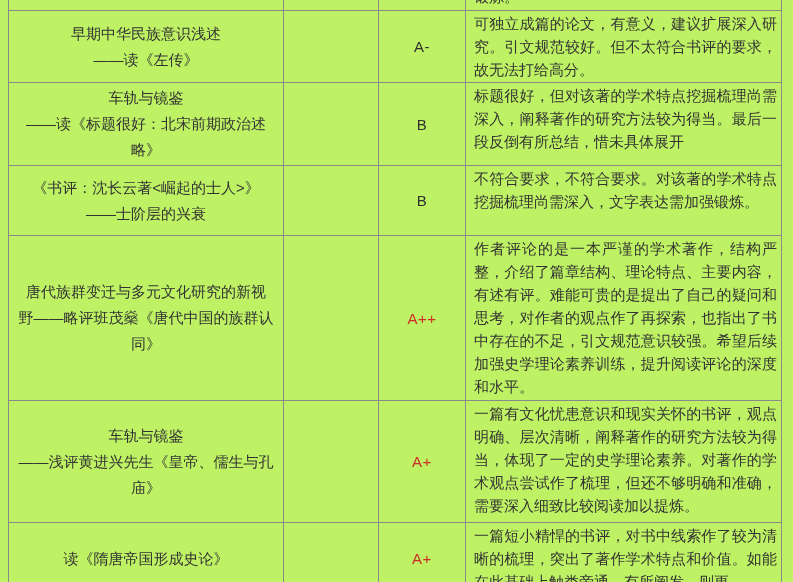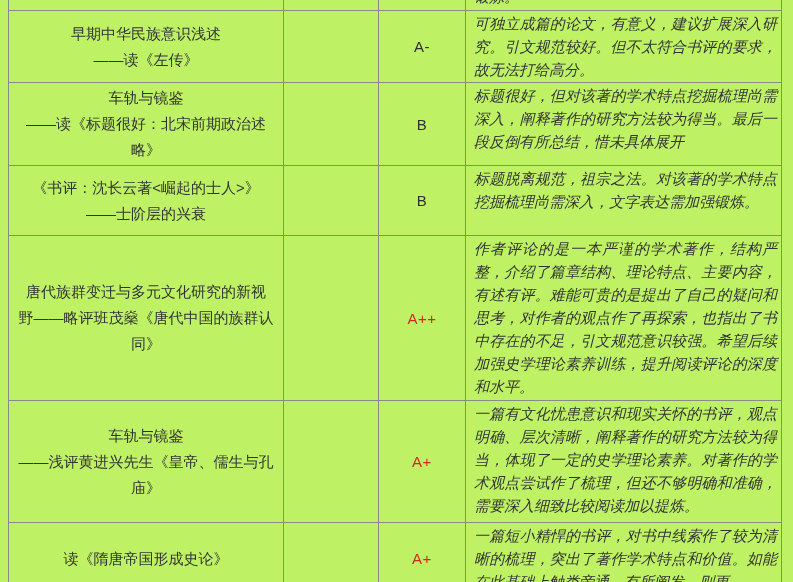--- a/index.html
+++ b/index.html
@@ -51,21 +51,20 @@
     color: var(--grade-red, #cf2a27);
   }
   td.grade[data-grade-style="dark"] {
     color: var(--grade-dark, #2f2f2f);
   }
   td.comment {
     vertical-align: top;
     text-align: justify;
     line-height: 23px;
     padding: 1px 4px 1px 8px;
-    font-style: italic;
   }
   tr.r0 { height: 70px; }
   tr.r1 { height: 69px; }
   tr.r2 { height: 73px; }
   tr.r3 { height: 70px; margin-top: 20px; }
   tr.r4 { height: 165px; }
   tr.r5 { height: 122px; }
   tr.r6 { height: 69px; }
   .bottom-align {
     height: 66px;
@@ -106,21 +105,21 @@
 略》</td>
       <td class="blank"></td>
       <td class="grade" data-grade-style="dark">B</td>
       <td class="comment">标题很好，但对该著的学术特点挖掘梳理尚需深入，阐释著作的研究方法较为得当。最后一段反倒有所总结，惜未具体展开</td>
     </tr>
     <tr class="r3">
       <td class="title">《书评：沈长云著&lt;崛起的士人&gt;》
 ——士阶层的兴衰</td>
       <td class="blank"></td>
       <td class="grade" data-grade-style="dark">B</td>
-      <td class="comment">标题脱离规范，祖宗之法。对该著的学术特点挖掘梳理尚需深入，文字表达需加强锻炼。</td>
+      <td class="comment">不符合要求，不符合要求。对该著的学术特点挖掘梳理尚需深入，文字表达需加强锻炼。</td>
     </tr>
     <tr class="r4">
       <td class="title">唐代族群变迁与多元文化研究的新视
 野——略评班茂燊《唐代中国的族群认
 同》</td>
       <td class="blank"></td>
       <td class="grade" data-grade-style="red">A++</td>
       <td class="comment">作者评论的是一本严谨的学术著作，结构严整，介绍了篇章结构、理论特点、主要内容，有述有评。难能可贵的是提出了自己的疑问和思考，对作者的观点作了再探索，也指出了书中存在的不足，引文规范意识较强。希望后续加强史学理论素养训练，提升阅读评论的深度和水平。</td>
     </tr>
     <tr class="r5">

